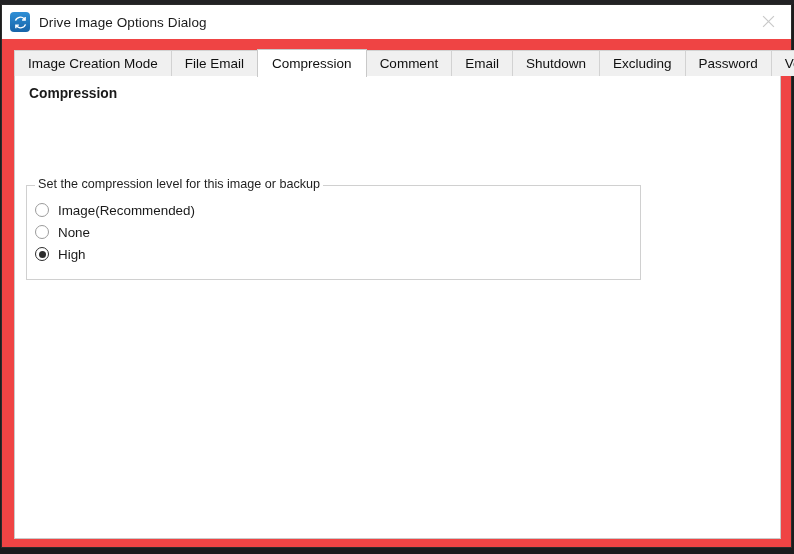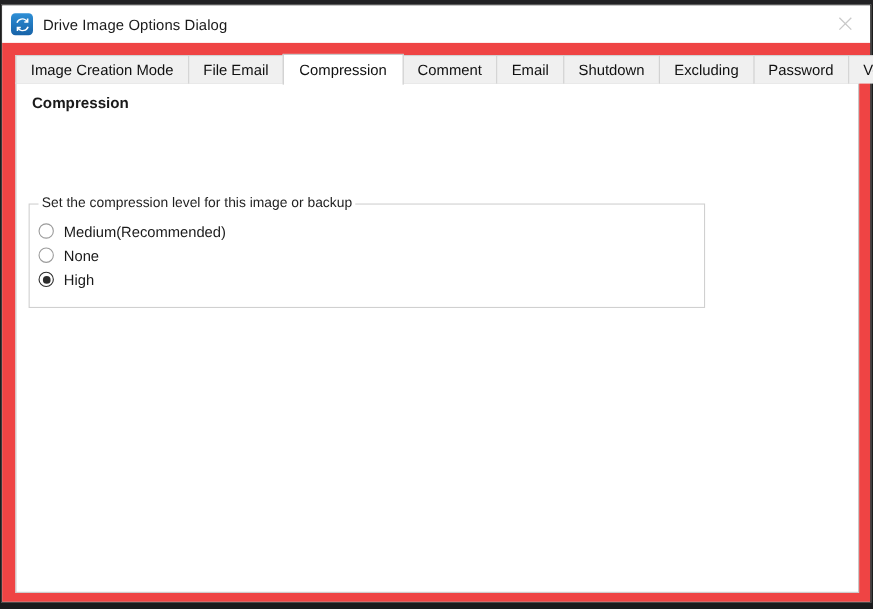--- a/index.html
+++ b/index.html
@@ -284,21 +284,21 @@
 
     <div class="panel">
       <div class="panel-heading">Compression</div>
 
       <div class="groupbox">
         <div class="group-legend">Set the compression level for this image or backup</div>
 
         <div class="radio-list">
           <div class="radio-row">
             <span class="radio-mark"></span>
-            <span class="radio-label">Medium(Recommended)</span>
+            <span class="radio-label">Image(Recommended)</span>
           </div>
           <div class="radio-row">
             <span class="radio-mark"></span>
             <span class="radio-label">None</span>
           </div>
           <div class="radio-row selected">
             <span class="radio-mark"></span>
             <span class="radio-label">High</span>
           </div>
         </div>

